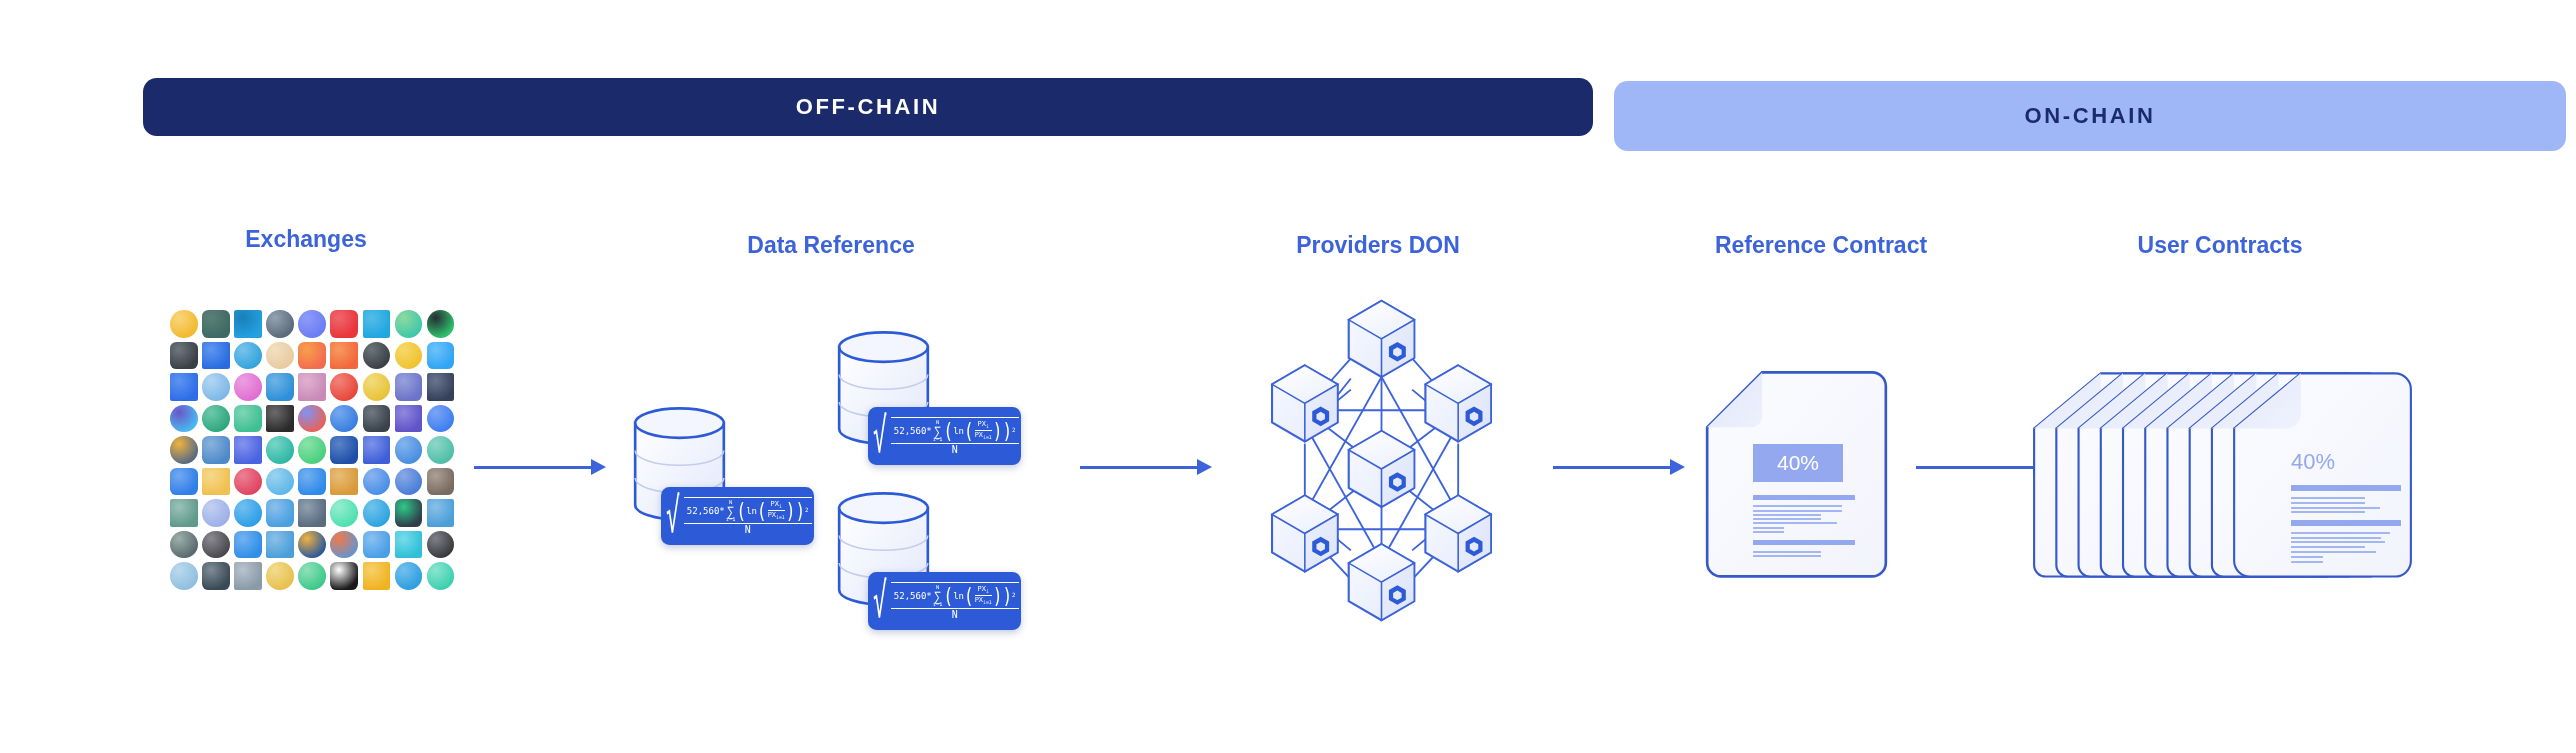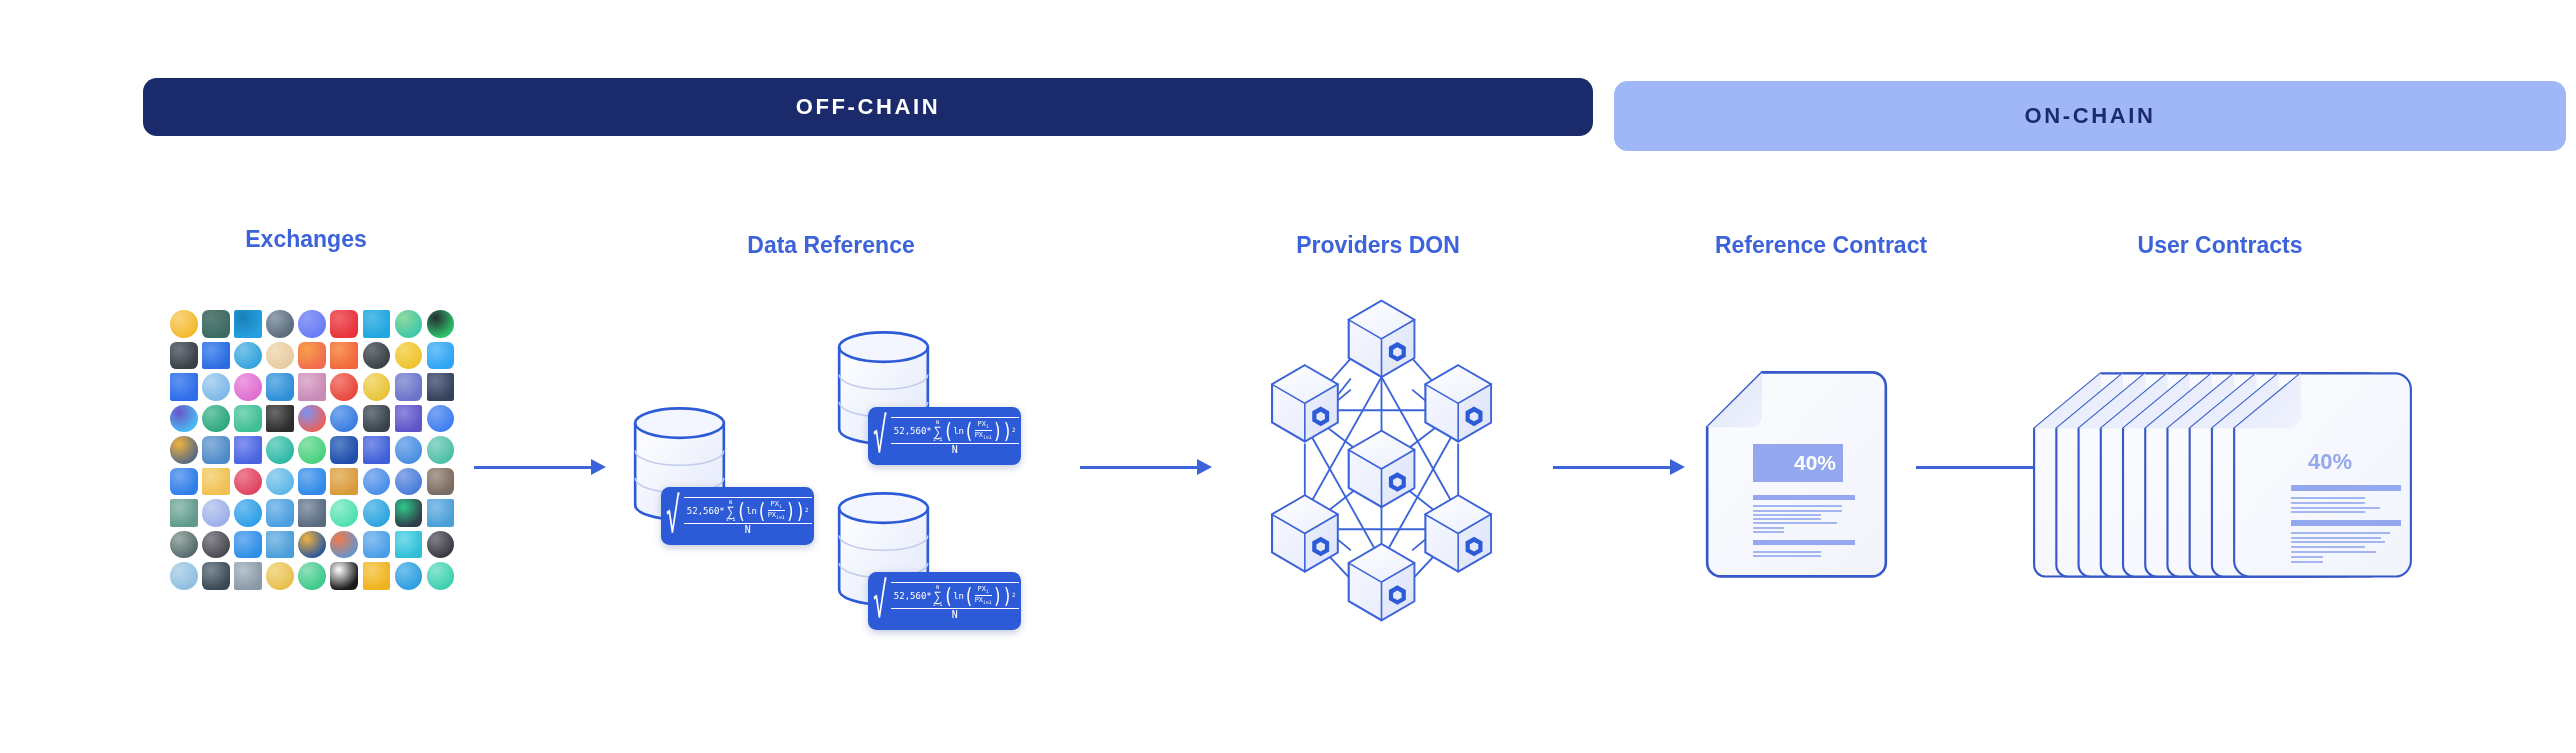--- a/index.html
+++ b/index.html
@@ -63,21 +63,21 @@
   .fm sup{font-size:5.8px;vertical-align:super;}
   .fm sub{font-size:4.8px;}
 
   
   #don-network{position:absolute;left:1212px;top:286px;width:339px;height:349px;}
 
   
   .doc-wrap{position:absolute;}
   .doc-line{position:absolute;background:#a3b6f2;border-radius:0.5px;}
   .doc-band{position:absolute;background:#93a8ee;}
-  .doc-pct{position:absolute;font-weight:700;padding-left:17px;}
+  .doc-pct{position:absolute;font-weight:400;}
 </style>
 </head>
 <body>
 
 <div id="header-bars">
   <div class="chain-bar" id="offchain-bar">
     <span class="chain-label">OFF-CHAIN</span>
   </div>
   <div class="chain-bar" id="onchain-bar">
     <span class="chain-label">ON-CHAIN</span>

